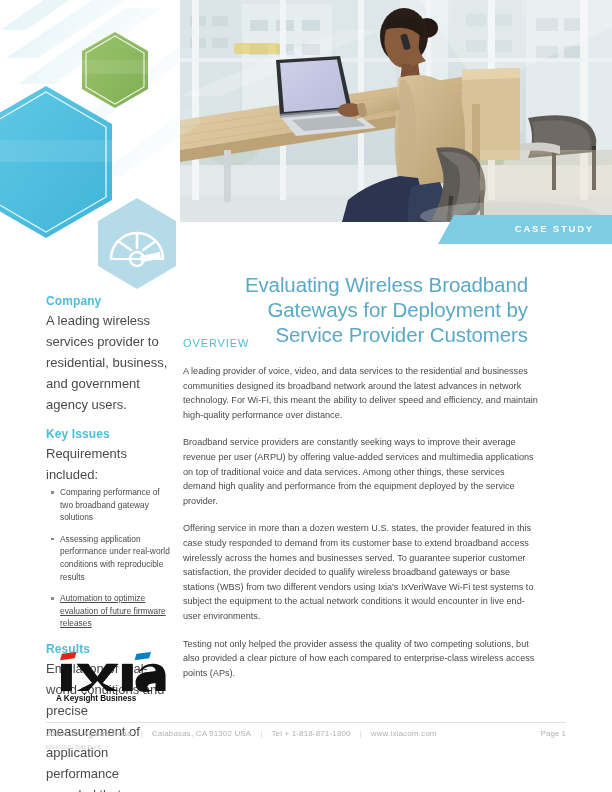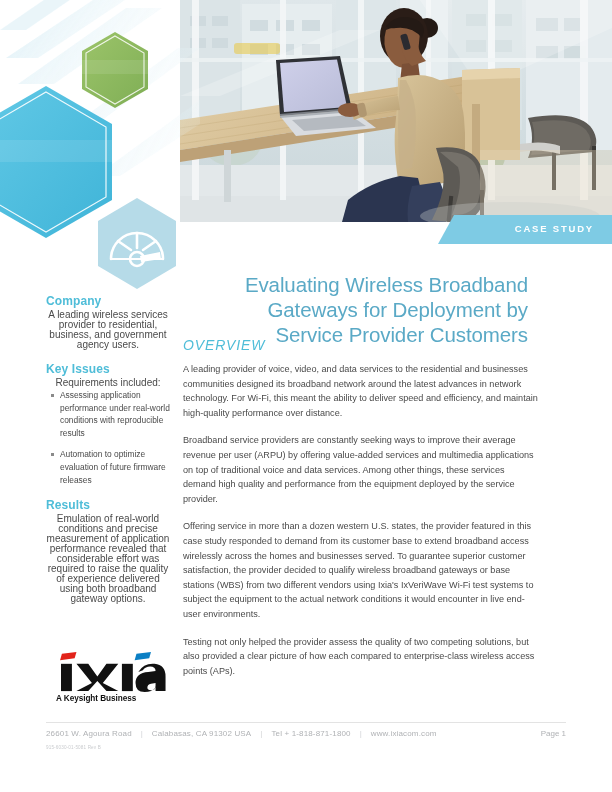--- a/index.html
+++ b/index.html
@@ -68,25 +68,24 @@
   }
 
   
   .main-col {
     position: absolute;
     left: 183px; top: 337px;
     width: 356px;
   }
   .section-head {
     color: #4fbdd8;
-    font-size: 14px;
+    font-size: 11px;
     letter-spacing: 0.9px;
     font-weight: normal;
-    margin: 0 0 9px 0;
-    font-style: italic;
+    margin: 0 0 15px 0;
   }
   .body-p {
     color: #4a4a4a;
     font-size: 9.1px;
     line-height: 14.6px;
     margin: 0 0 13px 0;
     text-align: left;
   }
   .body-p:last-child { margin-bottom: 0; }
 
@@ -98,39 +97,38 @@
   }
   .side-head {
     color: #4fbdd8;
     font-size: 12px;
     font-weight: bold;
     margin: 0 0 2px 0;
     letter-spacing: 0.1px;
   }
   .side-text {
     color: #4a4a4a;
-    font-size: 10px;
-    line-height: 10px;
+    font-size: 13px;
+    line-height: 21px;
     margin: 0 0 12px 0;
-    text-align: center;
   }
   .side-text.tight { margin-bottom: 1px; }
   .side-list {
     margin: 0 0 10px 0;
     padding: 0 0 0 14px;
     list-style: none;
   }
   .side-list li {
     position: relative;
     color: #4a4a4a;
     font-size: 8.4px;
     line-height: 12.6px;
     margin-bottom: 9px;
   }
-  .side-list li:last-child { margin-bottom: 12px; }
+  .side-list li:last-child { margin-bottom: 12px; text-decoration: underline; }
   .side-list li::before {
     content: "";
     position: absolute;
     left: -9px; top: 5px;
     width: 2.6px; height: 2.6px;
     background: #8a8a8a;
   }
   .side-block { margin-bottom: 12px; }
 
   
@@ -422,20 +420,21 @@
   <aside class="sidebar">
     <div class="side-block">
       <div class="side-head">Company</div>
       <p class="side-text">A leading wireless services provider to residential, business, and government agency users.</p>
     </div>
 
     <div class="side-block">
       <div class="side-head">Key Issues</div>
       <p class="side-text tight">Requirements included:</p>
       <ul class="side-list">
+        <li>Comparing performance of two broadband gateway solutions</li>
         <li>Assessing application performance under real-world conditions with reproducible results</li>
         <li>Automation to optimize evaluation of future firmware releases</li>
       </ul>
     </div>
 
     <div class="side-block">
       <div class="side-head">Results</div>
       <p class="side-text">Emulation of real-world conditions and precise measurement of application performance revealed that considerable effort was required to raise the quality of experience delivered using both broadband gateway options.</p>
     </div>
   </aside>

